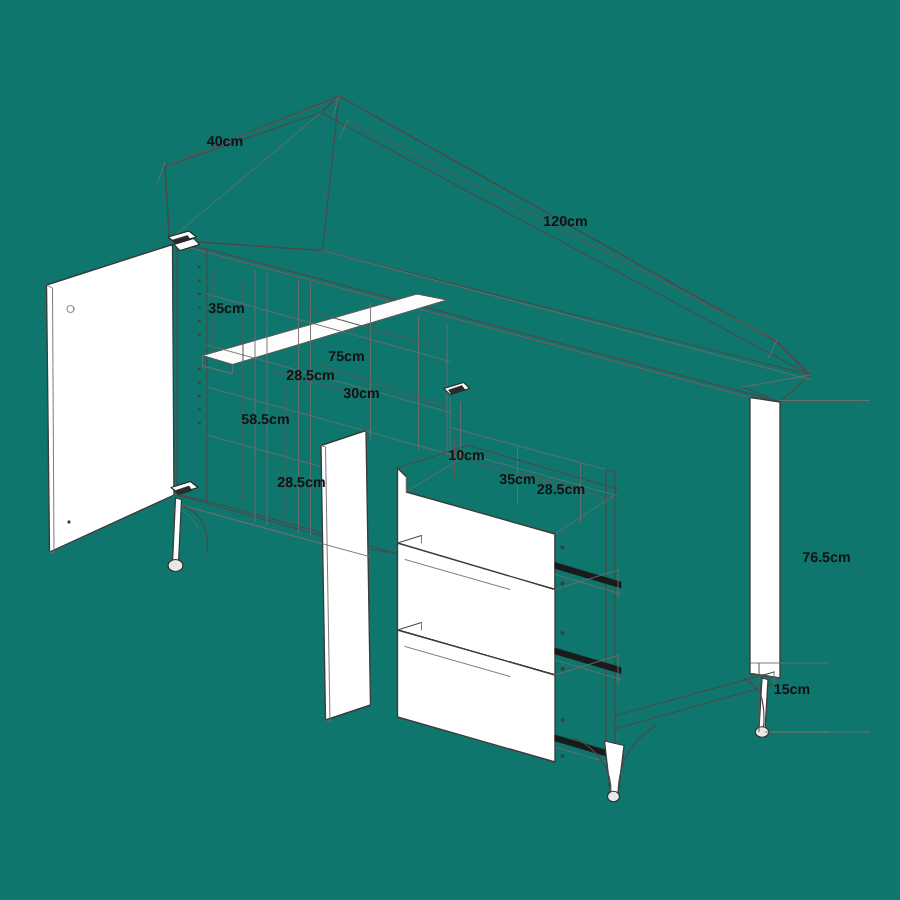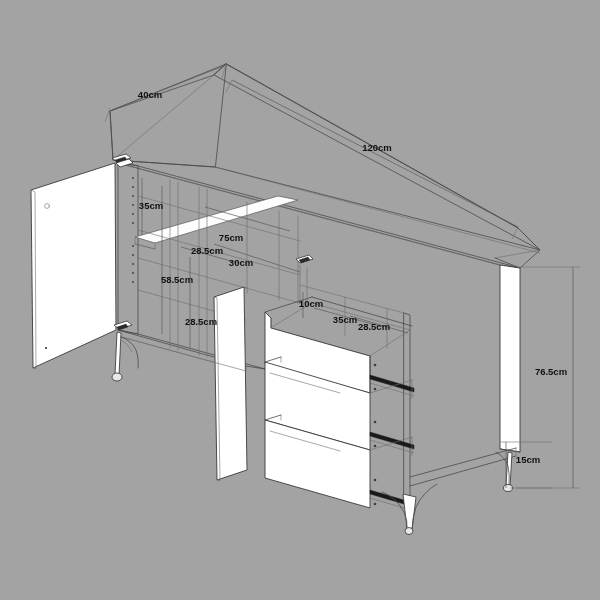--- a/index.html
+++ b/index.html
@@ -10,21 +10,21 @@
   body {
     width: 600px;
     height: 600px;
     font-family: "Liberation Sans", sans-serif;
     overflow: hidden;
   }
   #drawing-root {
     position: relative;
     width: 600px;
     height: 600px;
-    background: #a3a3a3;
+    background: #0f766e;
   }
   svg#technical-drawing {
     display: block;
     width: 600px;
     height: 600px;
   }
   .edge {
     fill: none;
     stroke: #4a4a4a;
     stroke-width: 0.8;

